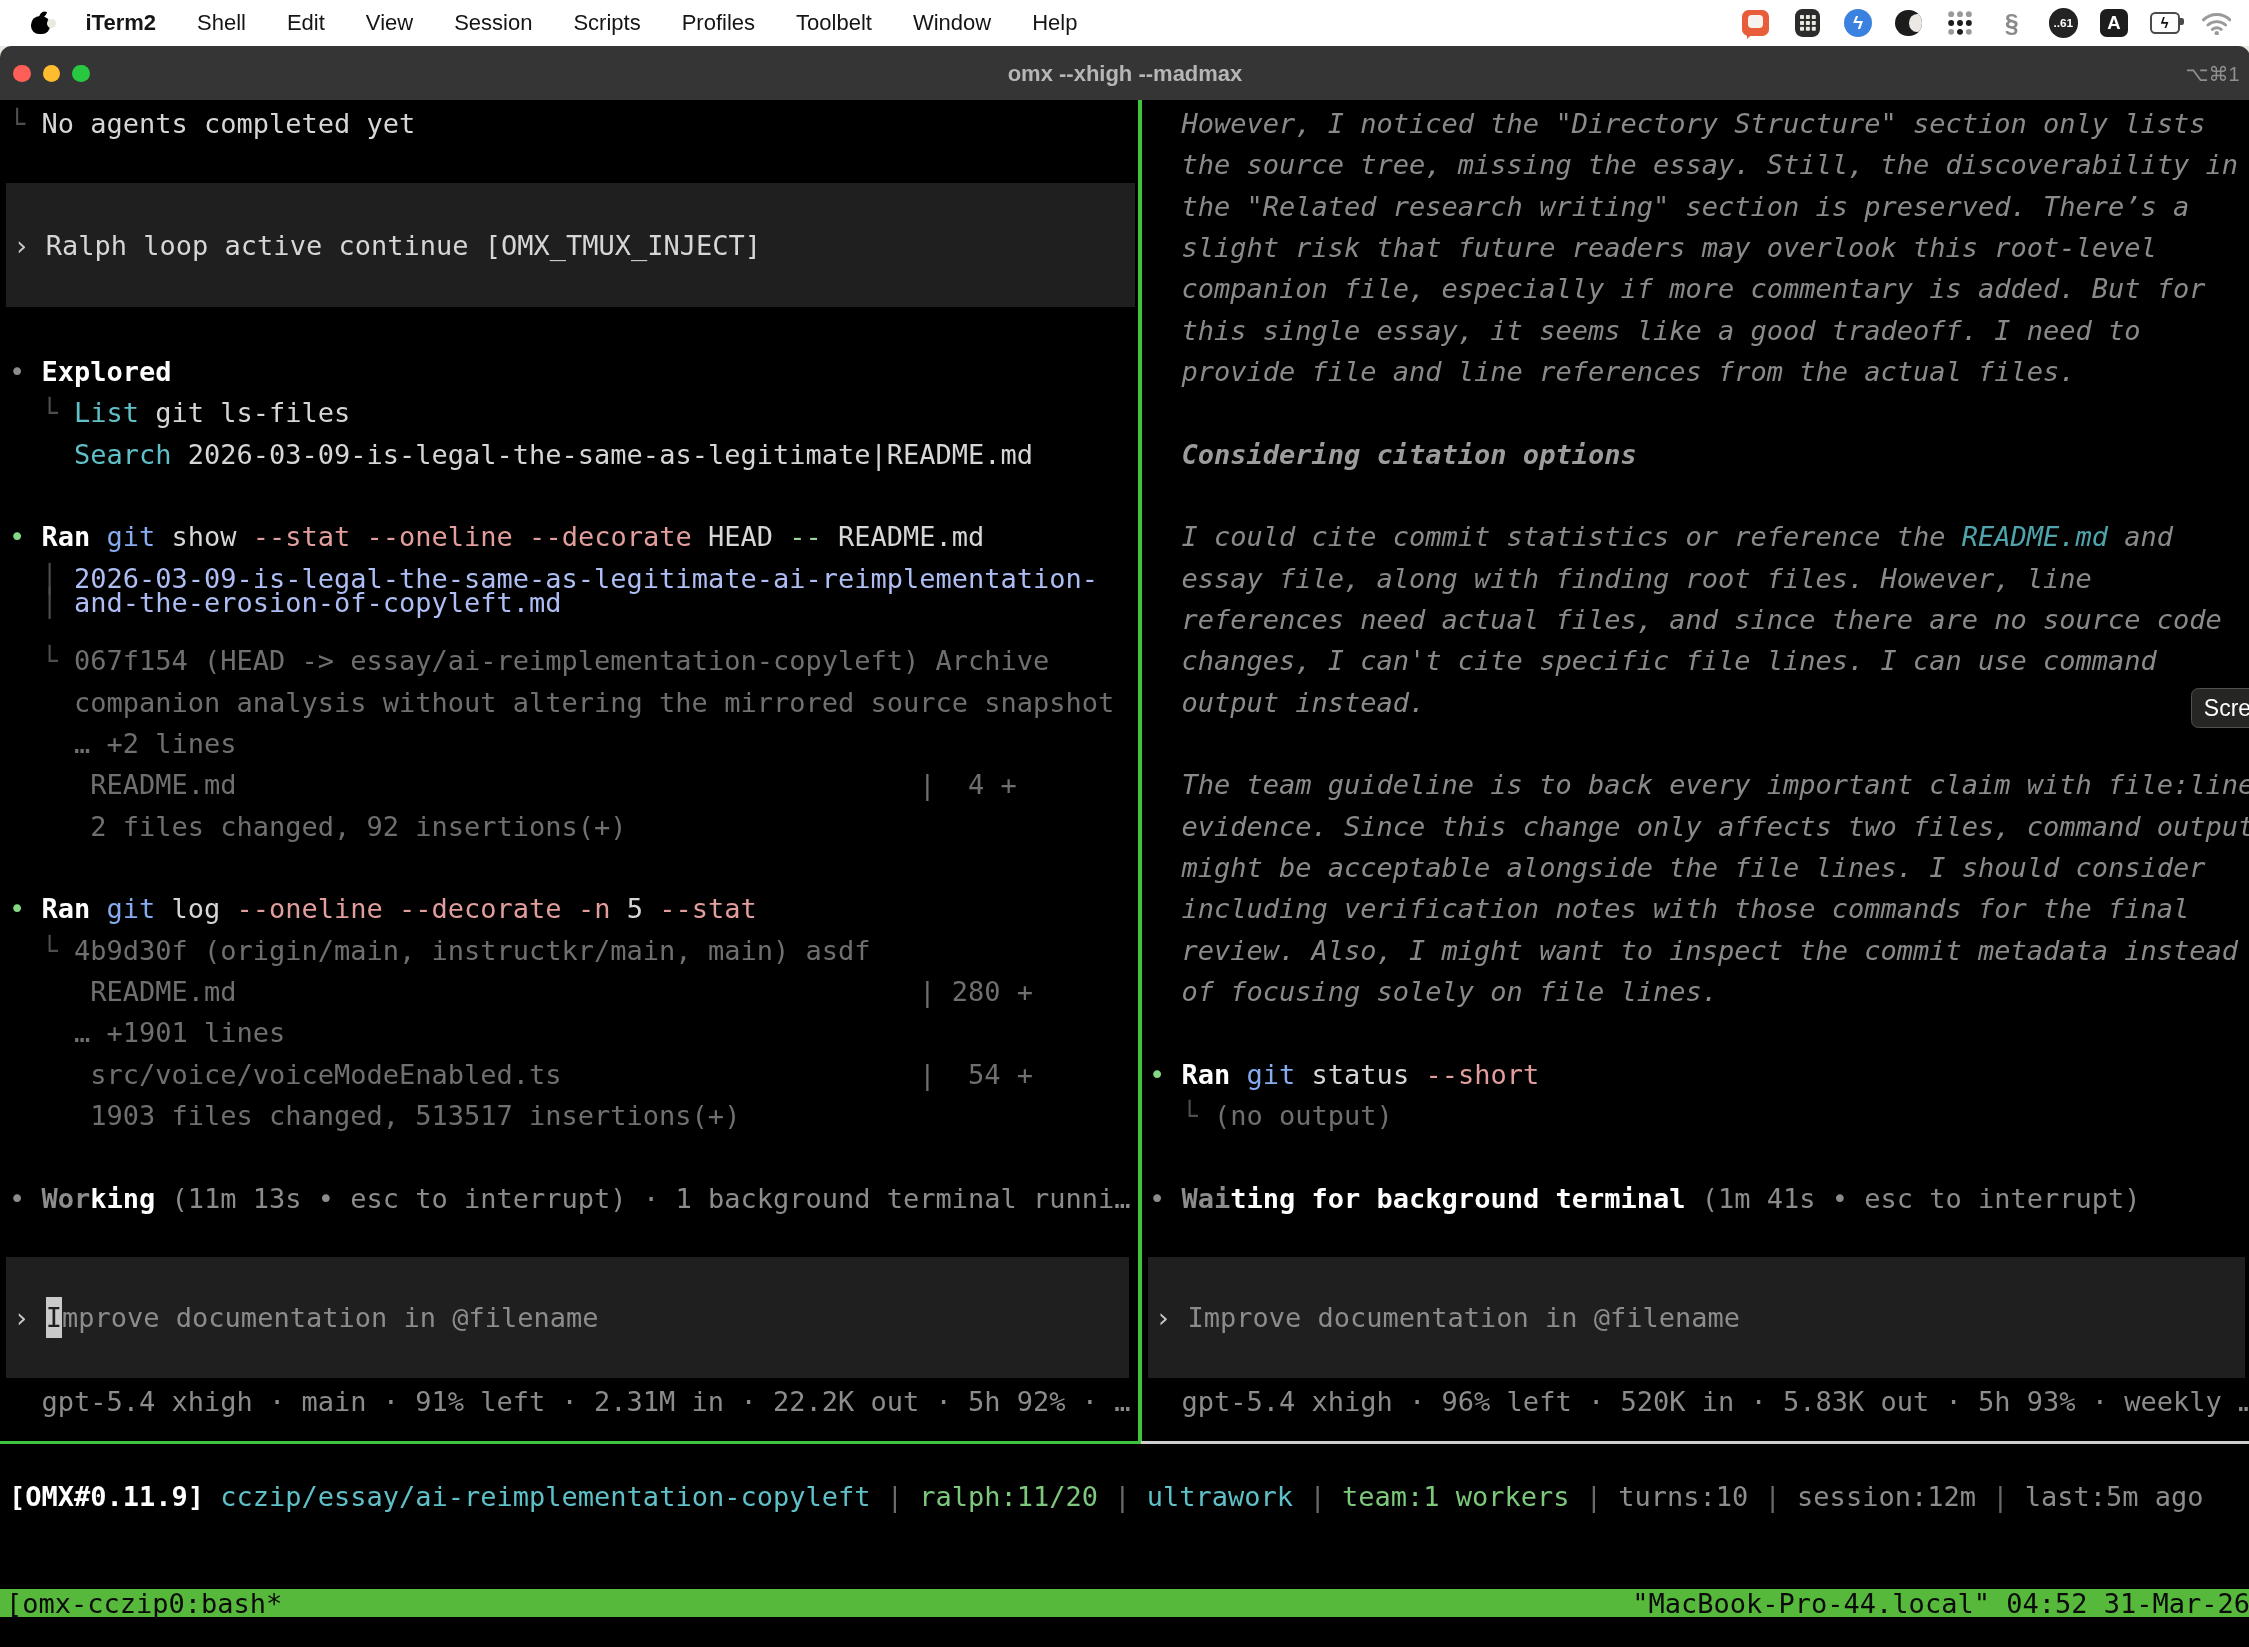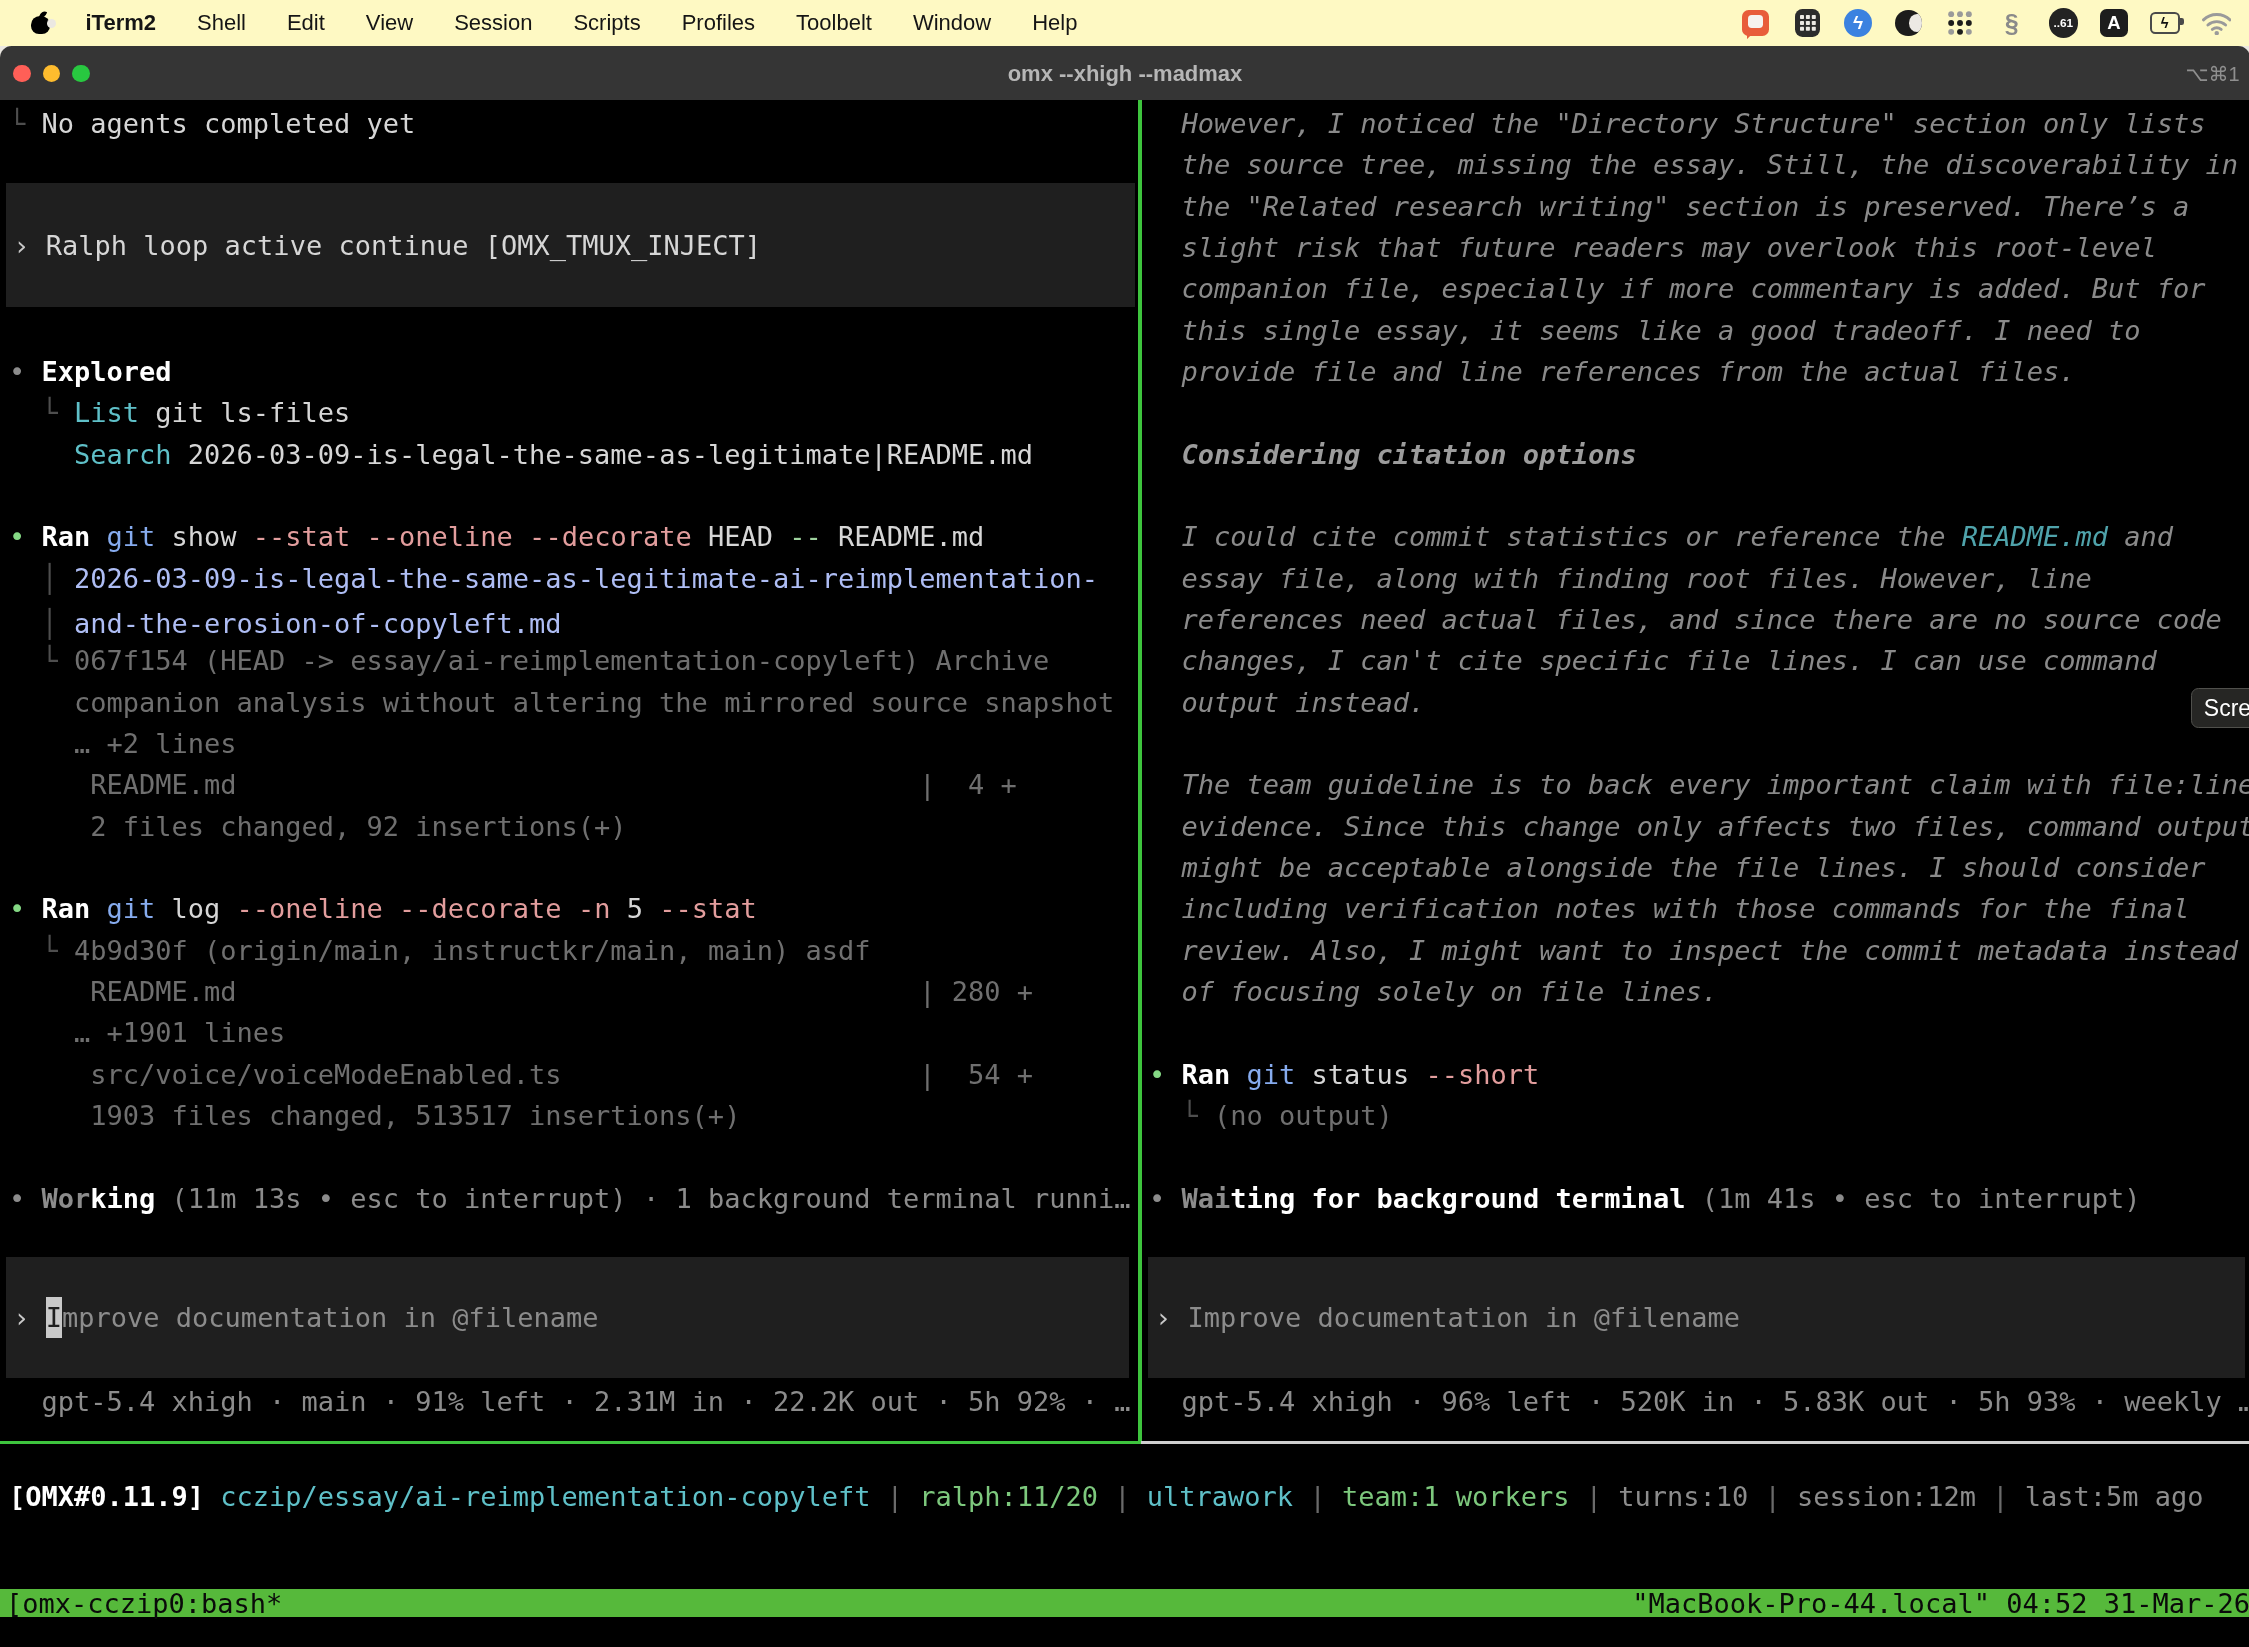--- a/index.html
+++ b/index.html
@@ -1,19 +1,19 @@
 <!DOCTYPE html>
 <html style="font-size:11.8px"><head>
 <meta charset="utf-8">
 <style>
   html,body{margin:0;padding:0;background:#000;}
   body{width:2250px;height:1648px;position:relative;overflow:hidden;
        font-family:"DejaVu Sans Mono",monospace;}
   
-  .menubar{position:absolute;top:0;left:0;width:2250px;height:46px;background:#fef9c3;
+  .menubar{position:absolute;top:0;left:0;width:2250px;height:46px;background:#ffffff;
            display:flex;align-items:center;font-family:"Liberation Sans",sans-serif;
            font-size:22px;color:#151515;z-index:5;}
   .apple{width:22px;height:25px;margin-left:29.5px;position:relative;}
   .apple .body{position:absolute;left:1.5px;top:5.9px;width:19px;height:17.7px;background:#000;border-radius:8.9px 8.9px 8px 8px;}
   .apple .bite{position:absolute;right:-4.4px;top:8.9px;width:8.9px;height:8.9px;background:#ebe8e2;border-radius:50%;}
   .apple .leaf{position:absolute;left:10.3px;top:0px;width:5.9px;height:7.4px;background:#000;border-radius:80% 0 80% 0;transform:rotate(20deg);}
   .menu-items{display:flex;gap:41px;margin-left:34px;}
   .menu-items span{cursor:default;}
   .menu-items .first{font-weight:bold;}
   .menu-status{margin-left:auto;display:flex;align-items:center;gap:22px;margin-right:19px;}
@@ -170,21 +170,21 @@
 
 <div class="term">
   <div class="pane left" id="pane-left">
     <div id="left-lines">
         <div class="tline" style="top: 3px;"><span class="c-tree">└ </span><span class="c-txt">No agents completed yet</span></div>
         <div class="tline" style="top: 251px;"><span class="c-dim">• </span><span class="c-w">Explored</span></div>
         <div class="tline" style="top: 292px;"><span class="c-tree">  └ </span><span class="c-cy">List</span><span class="c-txt"> git ls-files</span></div>
         <div class="tline" style="top: 334px;"><span class="c-tree">    </span><span class="c-cy">Search</span><span class="c-txt"> 2026-03-09-is-legal-the-same-as-legitimate|README.md</span></div>
         <div class="tline" style="top: 416px;"><span class="c-gn">• </span><span class="c-w">Ran</span><span class="c-txt"> </span><span class="c-bl">git</span><span class="c-txt"> show </span><span class="c-pk">--stat --oneline --decorate</span><span class="c-txt"> HEAD </span><span class="c-pgn">--</span><span class="c-txt"> README.md</span></div>
         <div class="tline" style="top: 458px;"><span class="c-tree">  │ </span><span class="c-lv">2026-03-09-is-legal-the-same-as-legitimate-ai-reimplementation-</span></div>
-        <div class="tline" style="top: 503px;"><span class="c-tree">  │ </span><span class="c-lv">and-the-erosion-of-copyleft.md</span></div>
+        <div class="tline" style="top: 482px;"><span class="c-tree">  │ </span><span class="c-lv">and-the-erosion-of-copyleft.md</span></div>
         <div class="tline" style="top: 540px;"><span class="c-tree">  └ </span><span class="c-out">067f154 (HEAD -&gt; essay/ai-reimplementation-copyleft) Archive</span></div>
         <div class="tline" style="top: 582px;"><span class="c-out">    companion analysis without altering the mirrored source snapshot</span></div>
         <div class="tline" style="top: 623px;"><span class="c-out">    … +2 lines</span></div>
         <div class="tline" style="top: 664px;"><span class="c-out">     README.md                                          |  4 +</span></div>
         <div class="tline" style="top: 706px;"><span class="c-out">     2 files changed, 92 insertions(+)</span></div>
         <div class="tline" style="top: 788px;"><span class="c-gn">• </span><span class="c-w">Ran</span><span class="c-txt"> </span><span class="c-bl">git</span><span class="c-txt"> log </span><span class="c-pk">--oneline --decorate -n</span><span class="c-txt"> 5 </span><span class="c-pk">--stat</span></div>
         <div class="tline" style="top: 830px;"><span class="c-tree">  └ </span><span class="c-out">4b9d30f (origin/main, instructkr/main, main) asdf</span></div>
         <div class="tline" style="top: 871px;"><span class="c-out">     README.md                                          | 280 +</span></div>
         <div class="tline" style="top: 912px;"><span class="c-out">    … +1901 lines</span></div>
         <div class="tline" style="top: 954px;"><span class="c-out">     src/voice/voiceModeEnabled.ts                      |  54 +</span></div>

